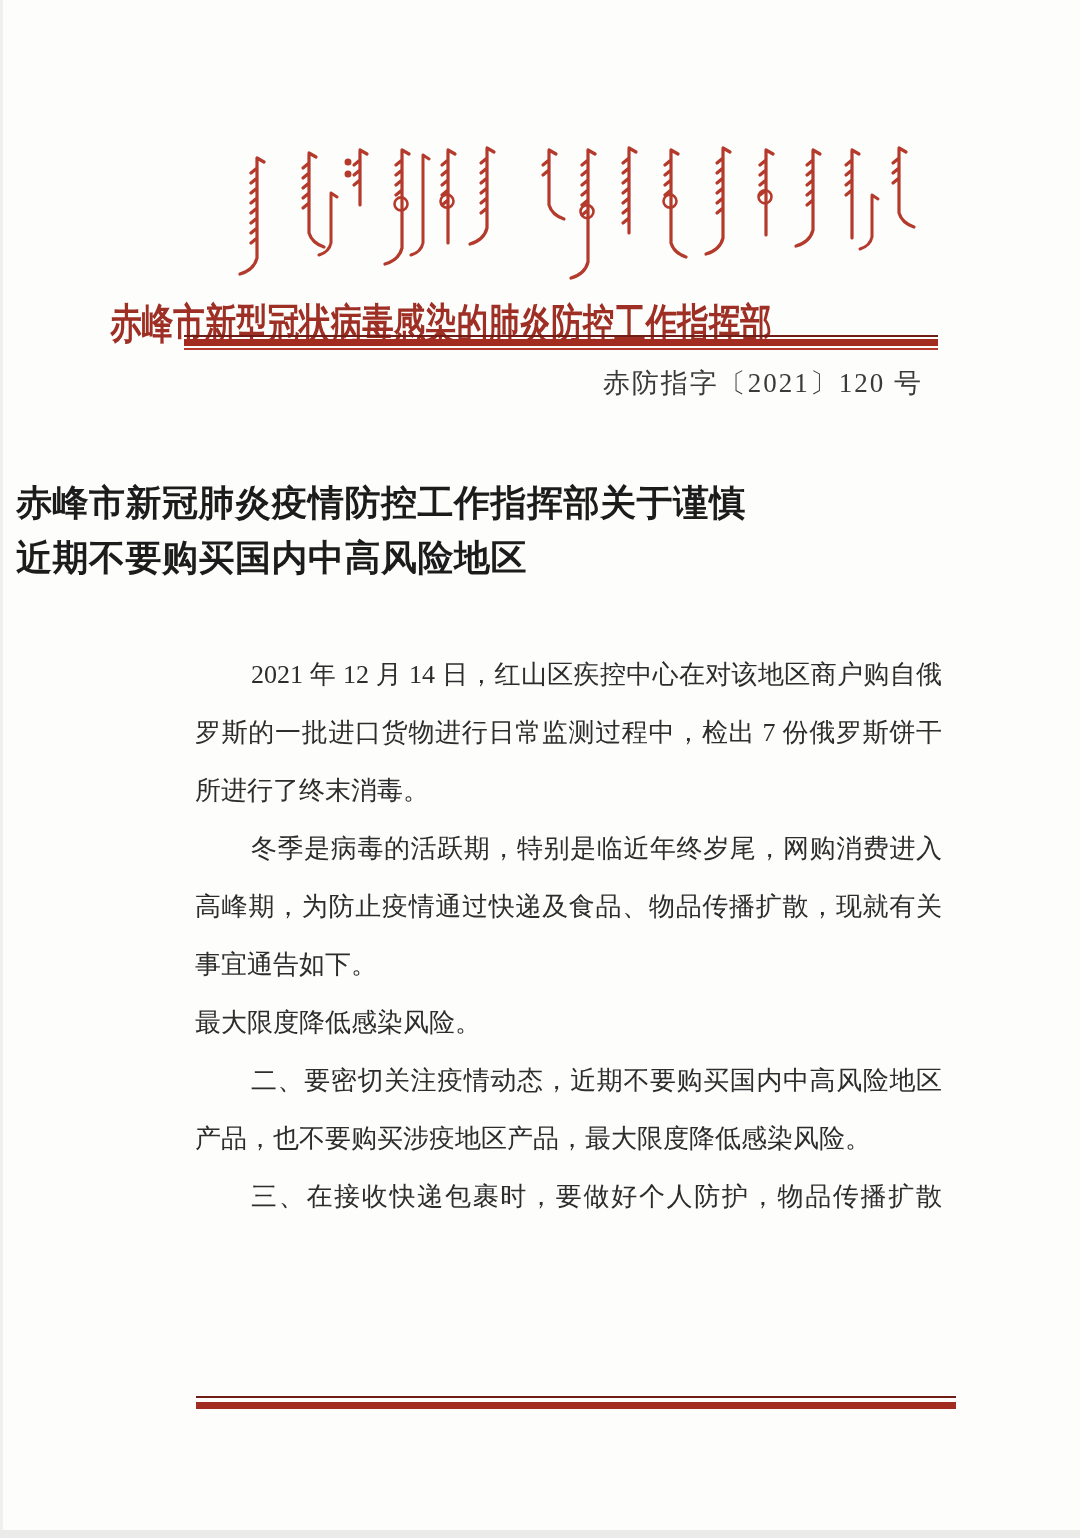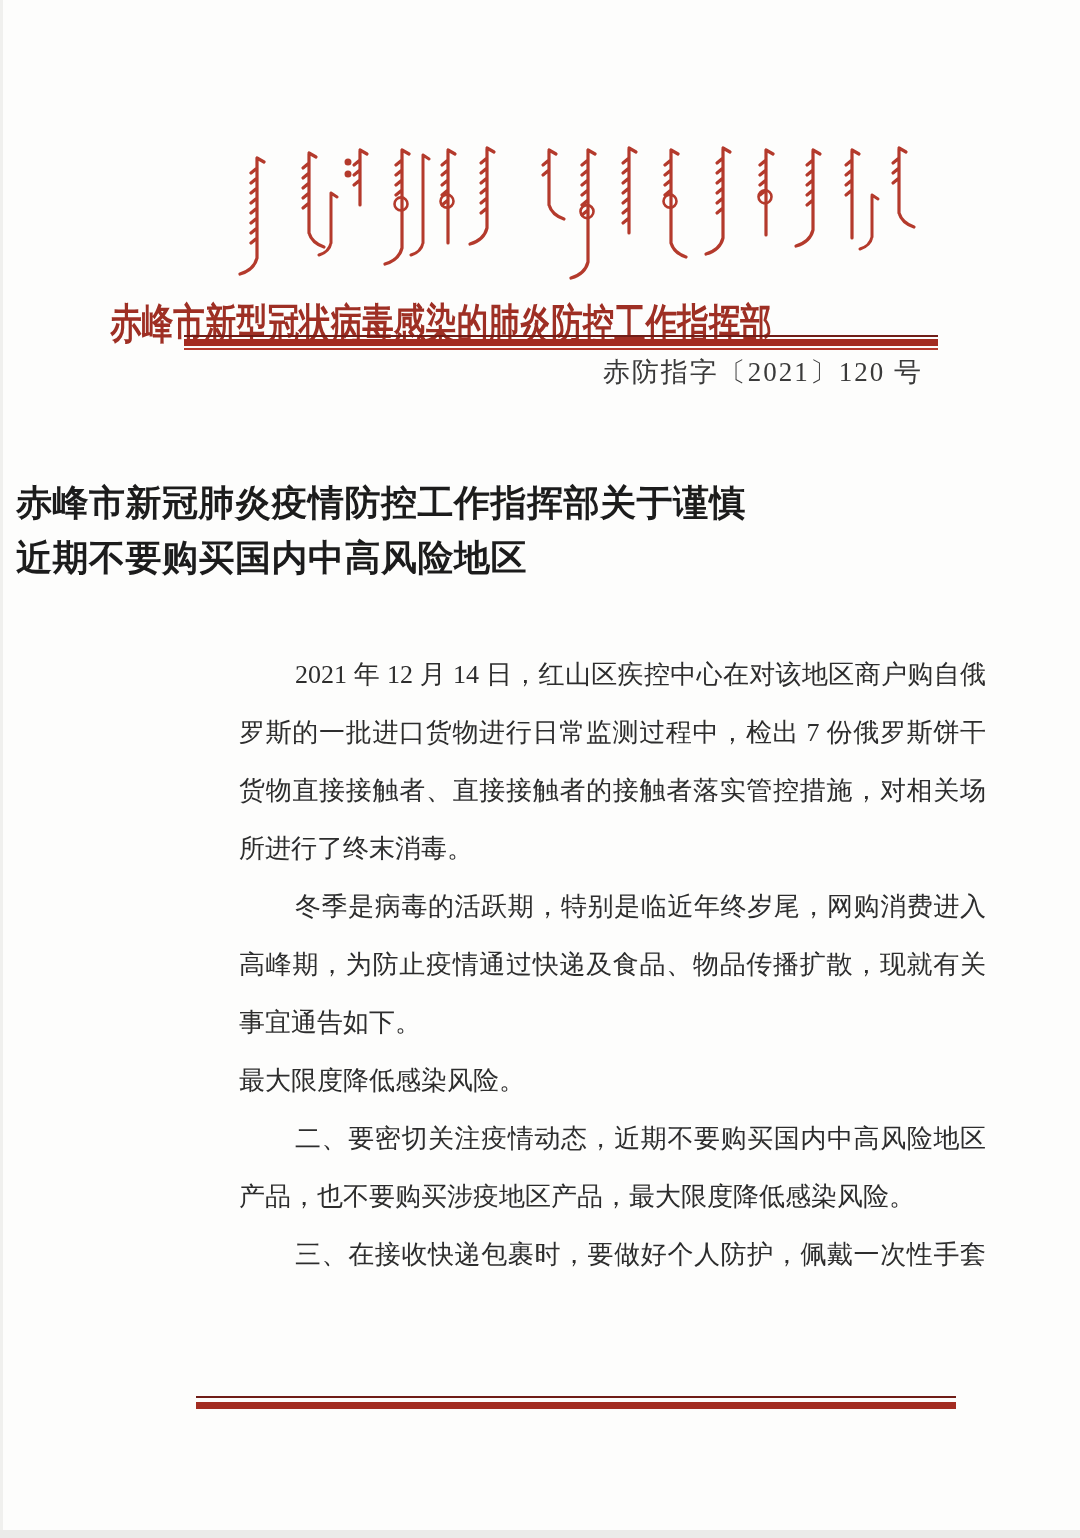--- a/index.html
+++ b/index.html
@@ -29,41 +29,40 @@
   #masthead-org .squeeze{transform:scaleX(0.75);transform-origin:center;}
 
   
   #masthead-rule{position:absolute;top:335px;left:184px;width:754px;}
   #masthead-rule .l1{height:2px;background:var(--red-line-dark,#701d17);}
   #masthead-rule .l2{height:7px;background:var(--red-line-main,#a32c21);margin-top:2px;}
   #masthead-rule .l3{height:2px;background:var(--red-line-light,#b5392c);margin-top:2px;}
 
   
   #doc-number{
-    position:absolute;top:354px;right:157px;
+    position:absolute;top:365px;right:157px;
     font-size:27px;letter-spacing:2px;
     color:var(--ink-soft,#3a3a3a);
     white-space:nowrap;
   }
 
   
   #notice-title{
     position:absolute;top:476px;left:16px;width:100%;
     font-size:36px;font-weight:bold;letter-spacing:0.5px;
     line-height:55px;color:var(--ink,#1c1c1c);
     white-space:nowrap;
   }
 
   
   #body-text{
     position:absolute;top:646px;left:195px;width:747px;
     font-size:26px;line-height:58px;
     color:var(--ink-body,#2d2d2d);
     text-align:left;
-    margin-left:44px;
   }
   #body-text .bodyline{height:58px;overflow:hidden;white-space:nowrap;}
   #body-text .bodyline.full{white-space:normal;text-align:justify;text-align-last:justify;}
   #body-text .bodyline.indent{padding-left:56px;}
   #body-text .bodyline.indent.full{width:691px;}
 
   
   #footer-rule{position:absolute;top:1396px;left:196px;width:760px;}
   #footer-rule .l1{height:2px;background:var(--red-line-dark,#701d17);}
   #footer-rule .l2{height:7px;background:var(--red-line-main,#a32c21);margin-top:4px;}
@@ -116,29 +115,28 @@
   <div id="doc-number">赤防指字〔2021〕120 号</div>
 
   <div id="notice-title">
     <div>赤峰市新冠肺炎疫情防控工作指挥部关于谨慎</div>
     <div>近期不要购买国内中高风险地区</div>
   </div>
 
   <div id="body-text">
     <div class="bodyline indent full">2021 年 12 月 14 日，红山区疾控中心在对该地区商户购自俄</div>
     <div class="bodyline full">罗斯的一批进口货物进行日常监测过程中，检出 7 份俄罗斯饼干</div>
-    <div class="bodyline full">货物直接接触者、直接接触者的接触者落实管控措施，对相关场</div>
     <div class="bodyline">所进行了终末消毒。</div>
     <div class="bodyline indent full">冬季是病毒的活跃期，特别是临近年终岁尾，网购消费进入</div>
     <div class="bodyline full">高峰期，为防止疫情通过快递及食品、物品传播扩散，现就有关</div>
     <div class="bodyline">事宜通告如下。</div>
     <div class="bodyline">最大限度降低感染风险。</div>
     <div class="bodyline indent full">二、要密切关注疫情动态，近期不要购买国内中高风险地区</div>
     <div class="bodyline">产品，也不要购买涉疫地区产品，最大限度降低感染风险。</div>
-    <div class="bodyline indent full">三、在接收快递包裹时，要做好个人防护，佩戴一次性手套</div>
+    <div class="bodyline indent full">三、在接收快递包裹时，要做好个人防护，物品传播扩散</div>
   </div>
 
   <div id="footer-rule">
     <div class="l1"></div>
     <div class="l2"></div>
   </div>
 
   <div id="bottom-edge"></div>
 
 </div>

